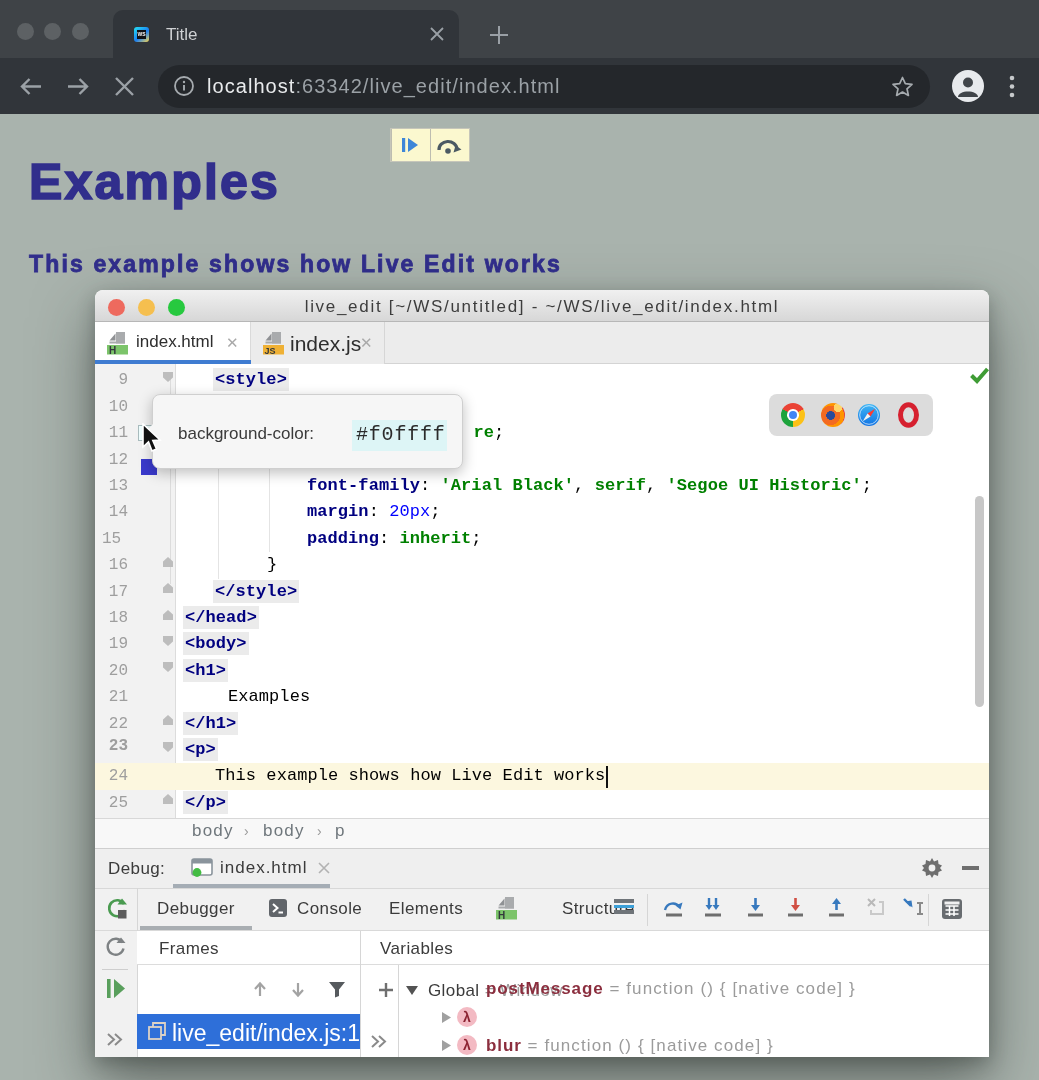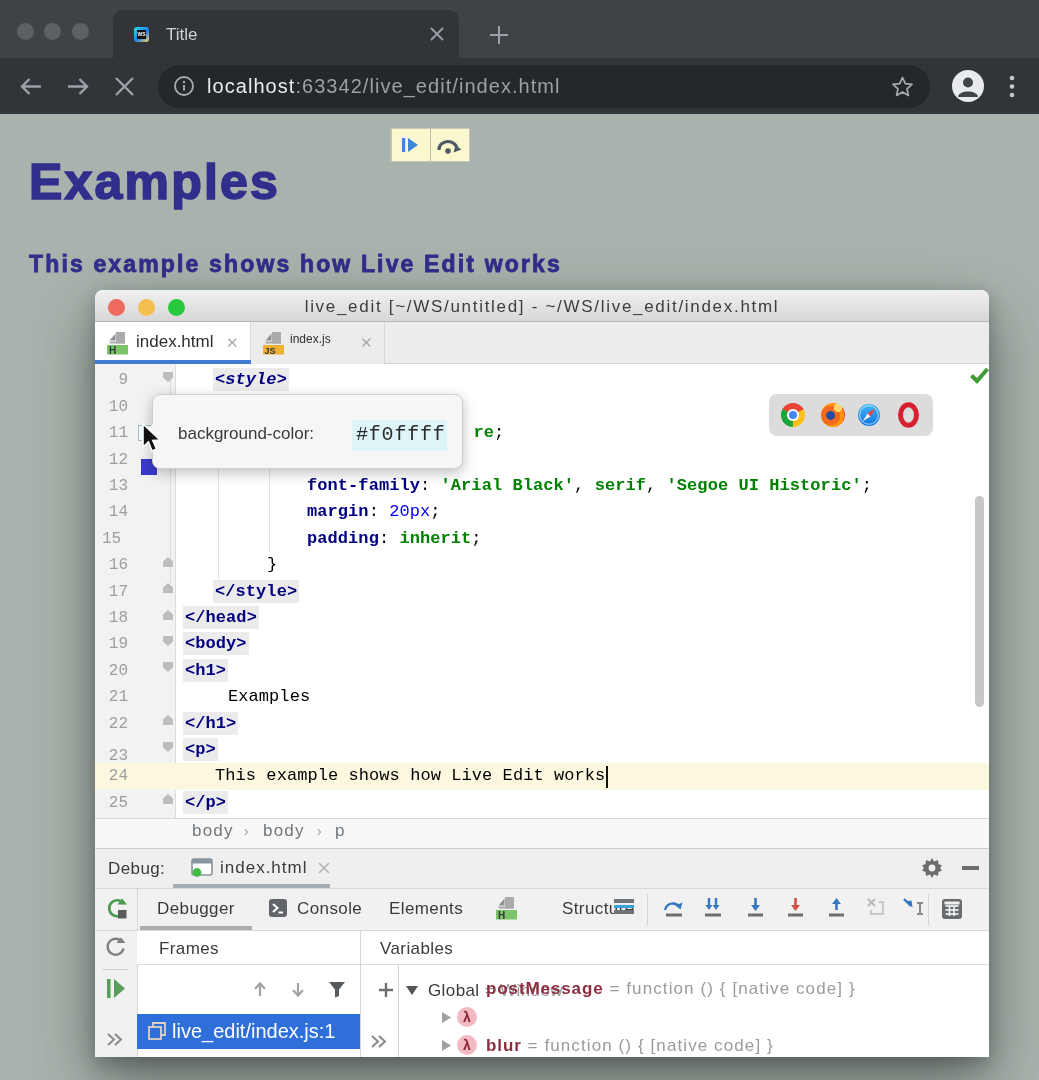--- a/index.html
+++ b/index.html
@@ -151,21 +151,21 @@
   </svg>
   <div class="abs nm" style="left:41px; top:42px; font-size:17px; color:#2e2e2e;">index.html</div>
   <div class="abs x" style="left:131px; top:44px; font-size:15px; color:#a9a9a9;">✕</div>
   <svg class="abs" style="left:167px; top:42px;" width="24" height="23">
     <rect x="10" y="0" width="9" height="11.5" fill="#a9abad"></rect>
       <path d="M3.5 8.5 L9.5 8.5 L9.5 1.5 Z" fill="#8f9194"></path>
       <path d="M3.5 9.5 L19 9.5 L19 11.5 L3.5 11.5 Z" fill="#a9abad"></path>
     <rect x="1" y="13" width="21" height="9.5" fill="#efb135"></rect>
       <text x="2.5" y="21.5" font-family="Liberation Sans" font-size="9" font-weight="bold" fill="#33383c">JS</text>
   </svg>
-  <div class="abs nm" style="left:195px; top:42px; font-size:12px; color:#2e2e2e;">index.js</div>
+  <div class="abs nm" style="left:195px; top:42px; font-size:21px; color:#2e2e2e;">index.js</div>
   <div class="abs x" style="left:265px; top:44px; font-size:15px; color:#a9a9a9;">✕</div>
   <div class="abs" id="editor"></div>
   <div class="abs" id="gutter" style="top:74px;"></div>
   <div class="abs" id="yellowline" style="top:473.3px;"></div>
 
   <div class="abs guide" style="left:74.5px; top:88px; height:206px; background:#dcdcdc;"></div>
   <div class="abs guide" style="left:123px; top:104px; height:185px;"></div>
   <div class="abs guide" style="left:174px; top:156px; height:106px;"></div>
 
   <div class="abs ln" style="top:77.3px;">9</div>
@@ -175,35 +175,35 @@
   <div class="abs ln" style="top:182.9px;">13</div>
   <div class="abs ln" style="top:209.3px;">14</div>
   <div class="abs ln" style="top:235.7px;text-align:center;">15</div>
   <div class="abs ln" style="top:262.1px;">16</div>
   <div class="abs ln" style="top:288.5px;">17</div>
   <div class="abs ln" style="top:314.9px;">18</div>
   <div class="abs ln" style="top:341.3px;">19</div>
   <div class="abs ln" style="top:367.7px;">20</div>
   <div class="abs ln" style="top:394.1px;">21</div>
   <div class="abs ln" style="top:420.5px;">22</div>
-  <div class="abs ln" style="top:453px;">23</div>
+  <div class="abs ln" style="top:443px;font-weight:bold;">23</div>
   <div class="abs ln" style="top:473.3px;">24</div>
   <div class="abs ln" style="top:499.7px;">25</div>
 
   <div class="abs fold fd" style="top:82px;"></div>
   <div class="abs fold fu" style="top:267px;"></div>
   <div class="abs fold fu" style="top:293px;"></div>
   <div class="abs fold fu" style="top:320px;"></div>
   <div class="abs fold fd" style="top:346px;"></div>
   <div class="abs fold fd" style="top:372px;"></div>
   <div class="abs fold fu" style="top:425px;"></div>
   <div class="abs fold fd" style="top:452px;"></div>
   <div class="abs fold fu" style="top:504px;"></div>
 
-  <div class="abs cl" style="left:120px; top:77.3px;font-style:italic;"><span class="tg">&lt;style&gt;</span></div>
+  <div class="abs cl" style="left:120px; top:77.3px;"><span class="tg">&lt;style&gt;</span></div>
   <div class="abs cl" style="left:150px; top:103.7px;"><span class="nv">h1</span> {</div>
   <div class="abs cl" style="left:378.5px; top:130.1px;"><span class="gr">re</span>;</div>
   <div class="abs cl" style="left:212px; top:156.5px;"><span class="nv">color</span>: <span class="bl">blue</span>;</div>
   <div class="abs cl" style="left:212px; top:182.9px;"><span class="nv">font-family</span>: <span class="gr">'Arial Black'</span>, <span class="gr">serif</span>, <span class="gr">'Segoe UI Historic'</span>;</div>
   <div class="abs cl" style="left:212px; top:209.3px;"><span class="nv">margin</span>: <span class="bl">20px</span>;</div>
   <div class="abs cl" style="left:212px; top:235.7px;"><span class="nv">padding</span>: <span class="gr">inherit</span>;</div>
   <div class="abs cl" style="left:172px; top:262.1px;">}</div>
   <div class="abs cl" style="left:120px; top:288.5px;"><span class="tg">&lt;/style&gt;</span></div>
   <div class="abs cl" style="left:90px; top:314.9px;"><span class="tg">&lt;/head&gt;</span></div>
   <div class="abs cl" style="left:90px; top:341.3px;"><span class="tg">&lt;body&gt;</span></div>
@@ -388,21 +388,21 @@
     </svg>
   <svg class="abs" style="left:275px; top:744px;" width="20" height="15">
       <path d="M2 2 L8 7.5 L2 13 M9 2 L15 7.5 L9 13" stroke="#8a8a8a" stroke-width="2" fill="none"></path>
     </svg>
 
   <div class="abs" style="left:42px; top:724px; width:223px; height:35px; background:#2e6fd9;"></div>
   <svg class="abs" style="left:53px; top:732px;" width="18" height="18">
       <rect x="1" y="5" width="12" height="12" fill="none" stroke="#ddd2c5" stroke-width="1.8"></rect>
       <path d="M5 5 L5 1 L17 1 L17 13 L13 13" fill="none" stroke="#ddd2c5" stroke-width="1.8"></path>
     </svg>
-  <div class="abs" style="left:77px; top:730px; font-size:20px; color:#fff;">live_edit/index.js:1</div>
+  <div class="abs" style="left:77px; top:730px; font-size:23px; color:#fff;">live_edit/index.js:1</div>
 
   <svg class="abs" style="left:310px; top:694px;" width="14" height="12">
       <path d="M1 2 L13 2 L7 11 Z" fill="#535353"></path>
     </svg>
   <div class="abs dt" style="left:333px; top:691px;">Global<span style="color:#9b9b9b;"> = Window</span></div>
   <svg class="abs" style="left:345px; top:721px;" width="12" height="13">
       <path d="M2 1 L11 6.5 L2 12 Z" fill="#a0a0a0"></path>
     </svg>
   <div class="abs lam" style="left:362px; top:717px;">λ</div>
   <div class="abs dtv" style="left:391px; top:689px;"><b>postMessage</b><span> = function () { [native code] }</span></div>

